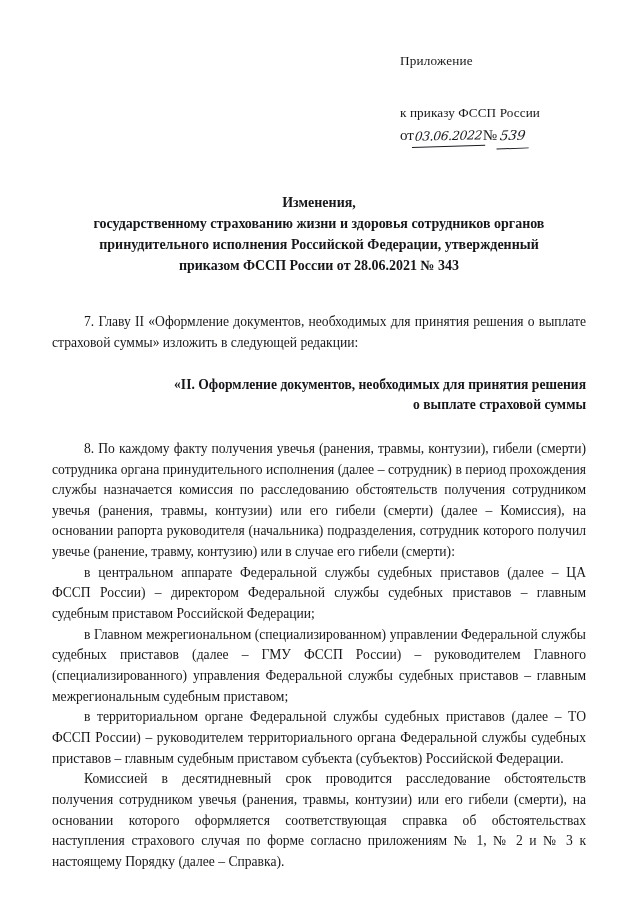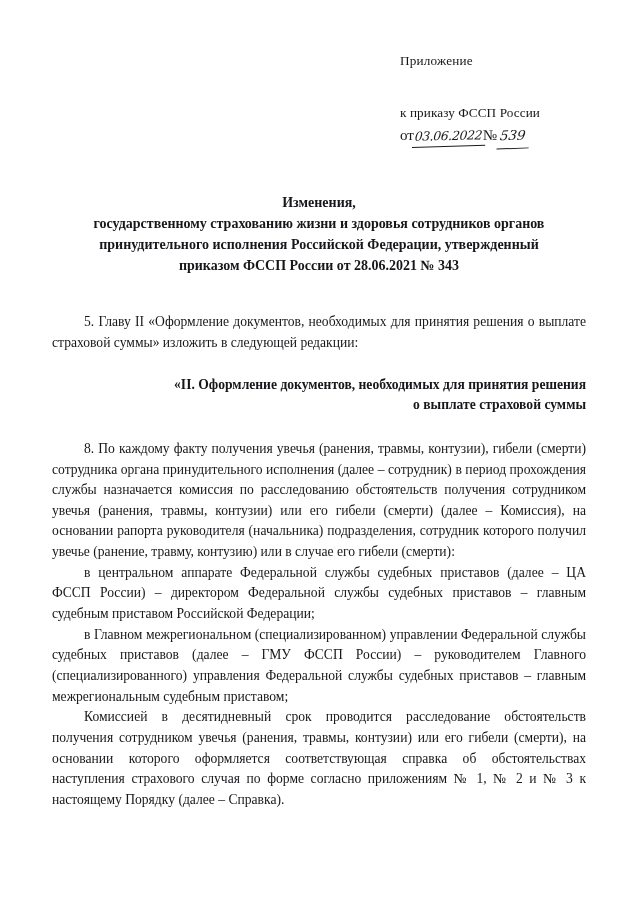--- a/index.html
+++ b/index.html
@@ -133,30 +133,31 @@
 
   <div class="title-block">
     <span class="t-line">Изменения,</span>
     <span class="t-line">государственному страхованию жизни и здоровья сотрудников органов</span>
     <span class="t-line">принудительного исполнения Российской Федерации, утвержденный</span>
     <span class="t-line">приказом ФССП России от 28.06.2021 № 343</span>
   </div>
 
   <div class="body">
 
-    <p class="p indent gap-a" style="margin-top:36px;">5. Главу II «Оформление документов, необходимых для принятия решения о выплате страховой суммы» изложить в следующей редакции:</p>
+    <p class="p indent gap-a" style="margin-top:36px;">7. Главу II «Оформление документов, необходимых для принятия решения о выплате страховой суммы» изложить в следующей редакции:</p>
 
     <div class="center-bold" style="margin-top:22px;">
       <div>«II. Оформление документов, необходимых для принятия решения</div>
       <div>о выплате страховой суммы</div>
     </div>
 
     <p class="p indent" style="margin-top:24px;">8. По каждому факту получения увечья (ранения, травмы, контузии), гибели (смерти) сотрудника органа принудительного исполнения (далее – сотрудник) в период прохождения службы назначается комиссия по расследованию обстоятельств получения сотрудником увечья (ранения, травмы, контузии) или его гибели (смерти) (далее – Комиссия), на основании рапорта руководителя (начальника) подразделения, сотрудник которого получил увечье (ранение, травму, контузию) или в случае его гибели (смерти):</p>
 
     <p class="p indent">в центральном аппарате Федеральной службы судебных приставов (далее – ЦА ФССП России) – директором Федеральной службы судебных приставов – главным судебным приставом Российской Федерации;</p>
 
     <p class="p indent">в Главном межрегиональном (специализированном) управлении Федеральной службы судебных приставов (далее – ГМУ ФССП России) – руководителем Главного (специализированного) управления Федеральной службы судебных приставов – главным межрегиональным судебным приставом;</p>
 
+    <p class="p indent">в территориальном органе Федеральной службы судебных приставов (далее – ТО ФССП России) – руководителем территориального органа Федеральной службы судебных приставов – главным судебным приставом субъекта (субъектов) Российской Федерации.</p>
 
     <p class="p indent">Комиссией в десятидневный срок проводится расследование обстоятельств получения сотрудником увечья (ранения, травмы, контузии) или его гибели (смерти), на основании которого оформляется соответствующая справка об обстоятельствах наступления страхового случая по форме согласно приложениям № 1, № 2 и № 3 к настоящему Порядку (далее – Справка).</p>
 
   </div>
 </div>
 
 </body></html>

